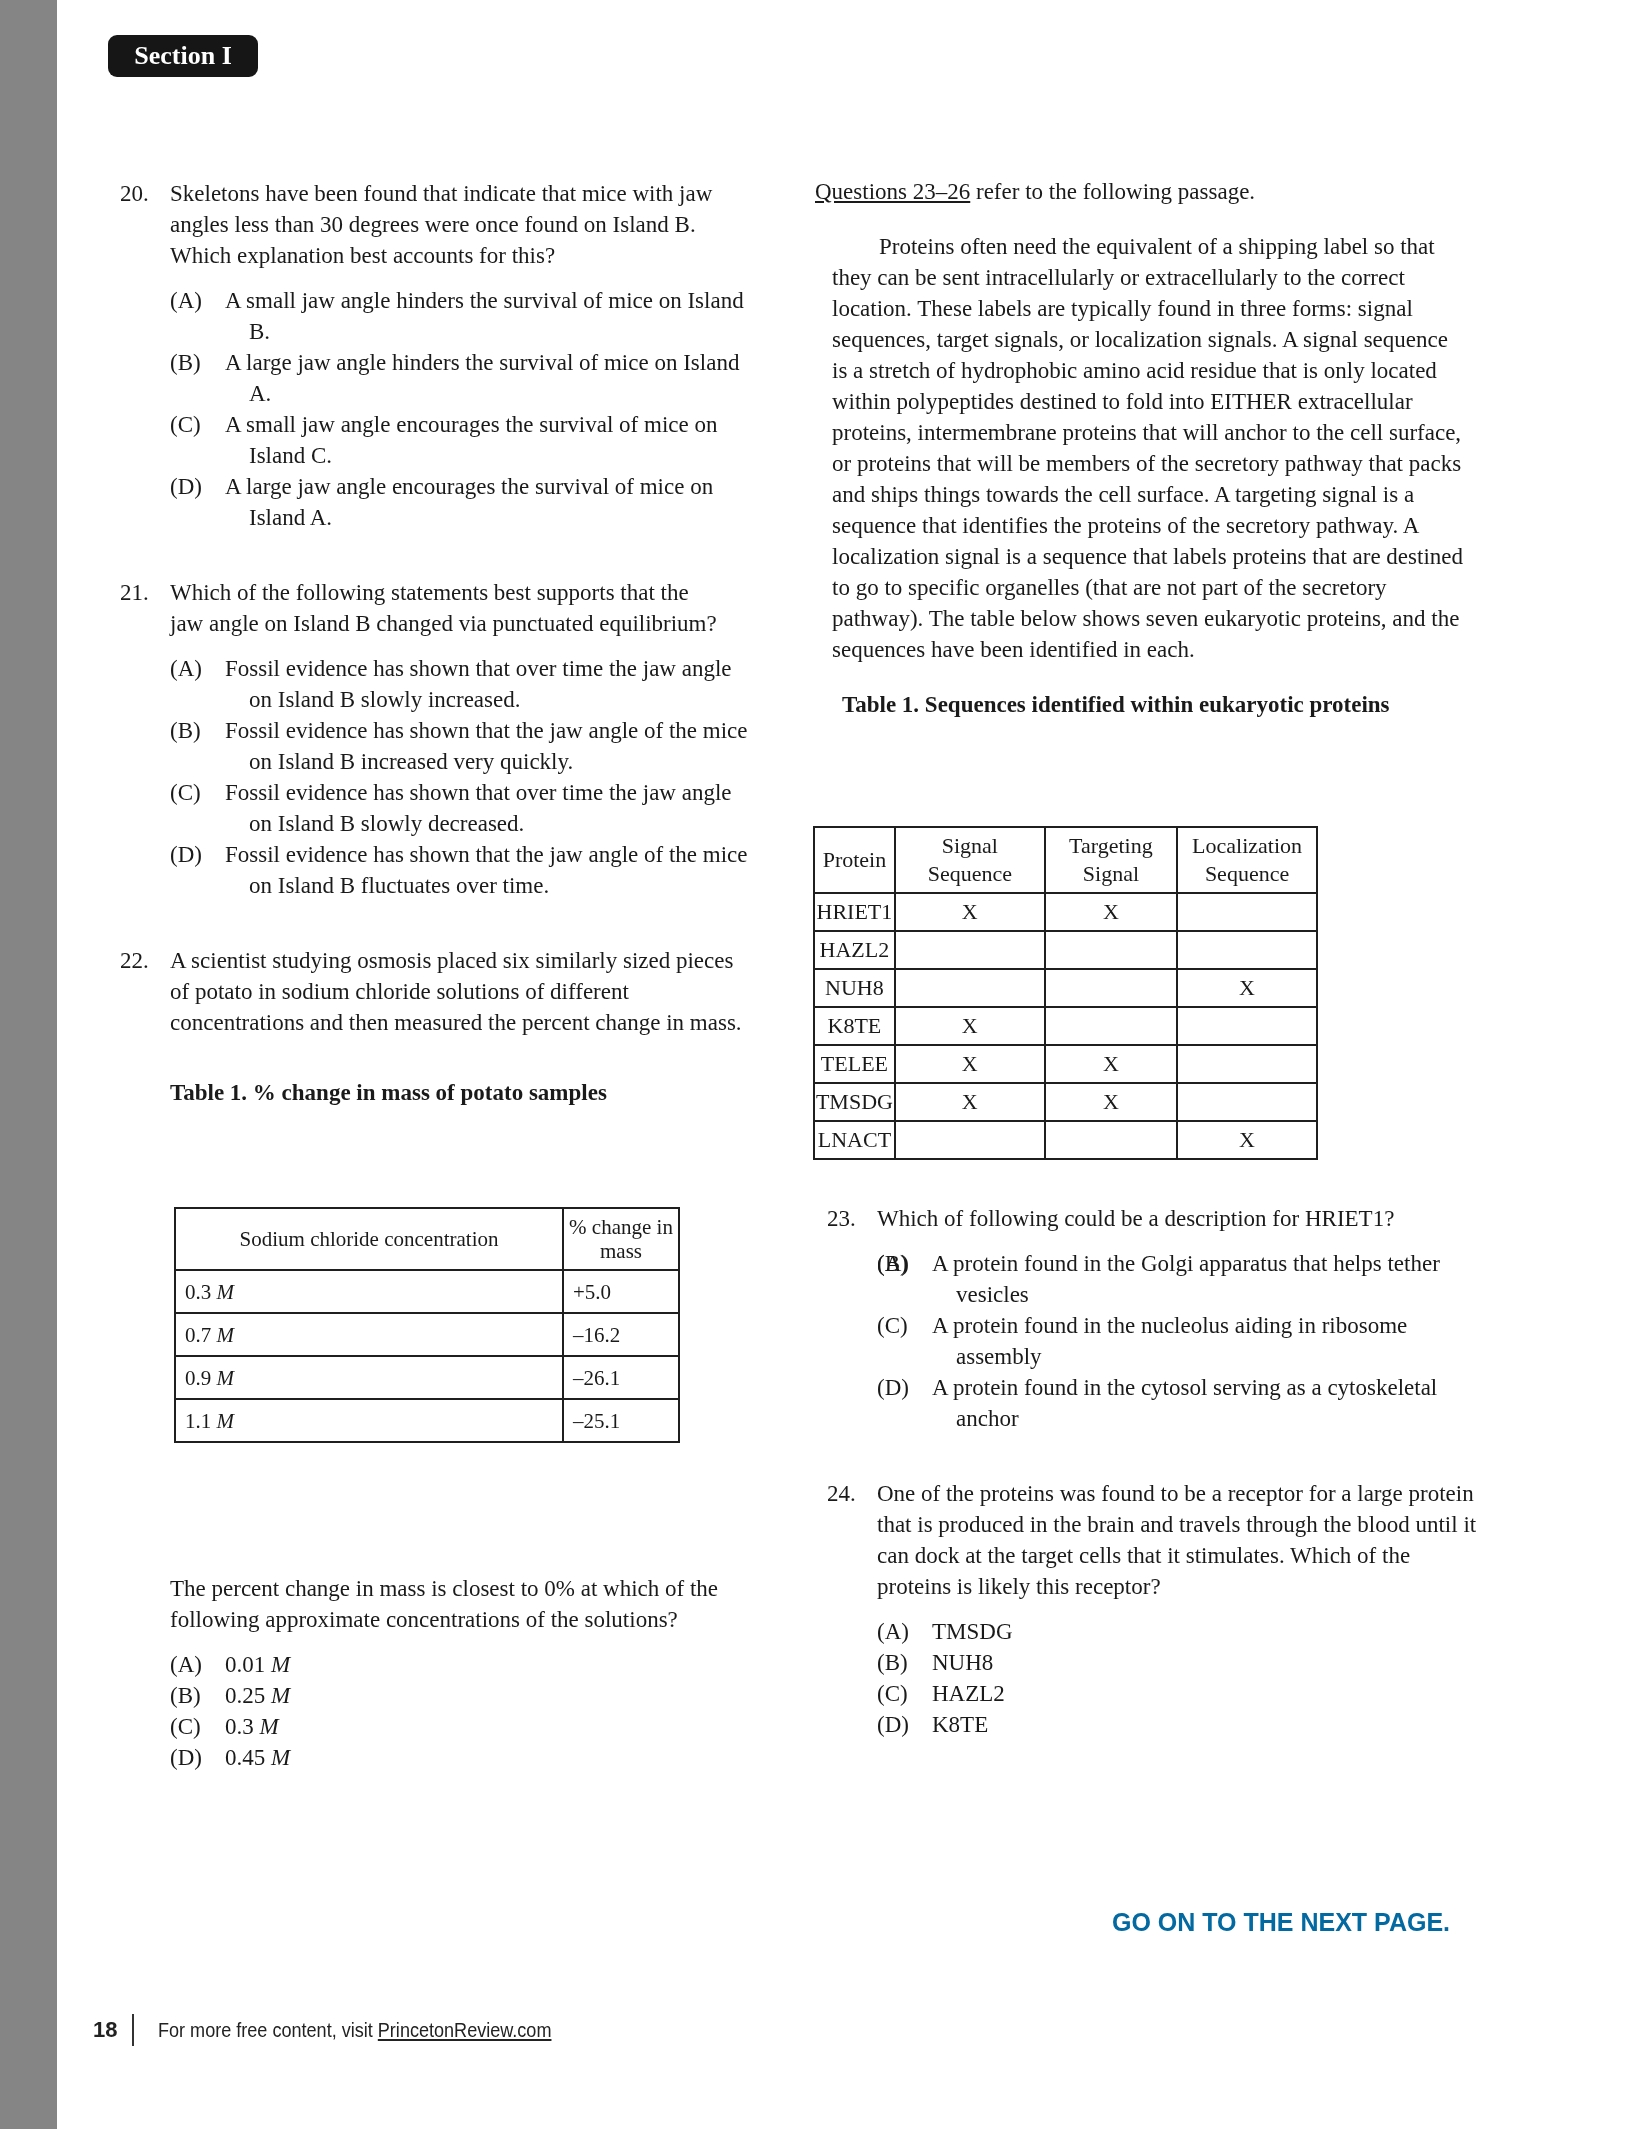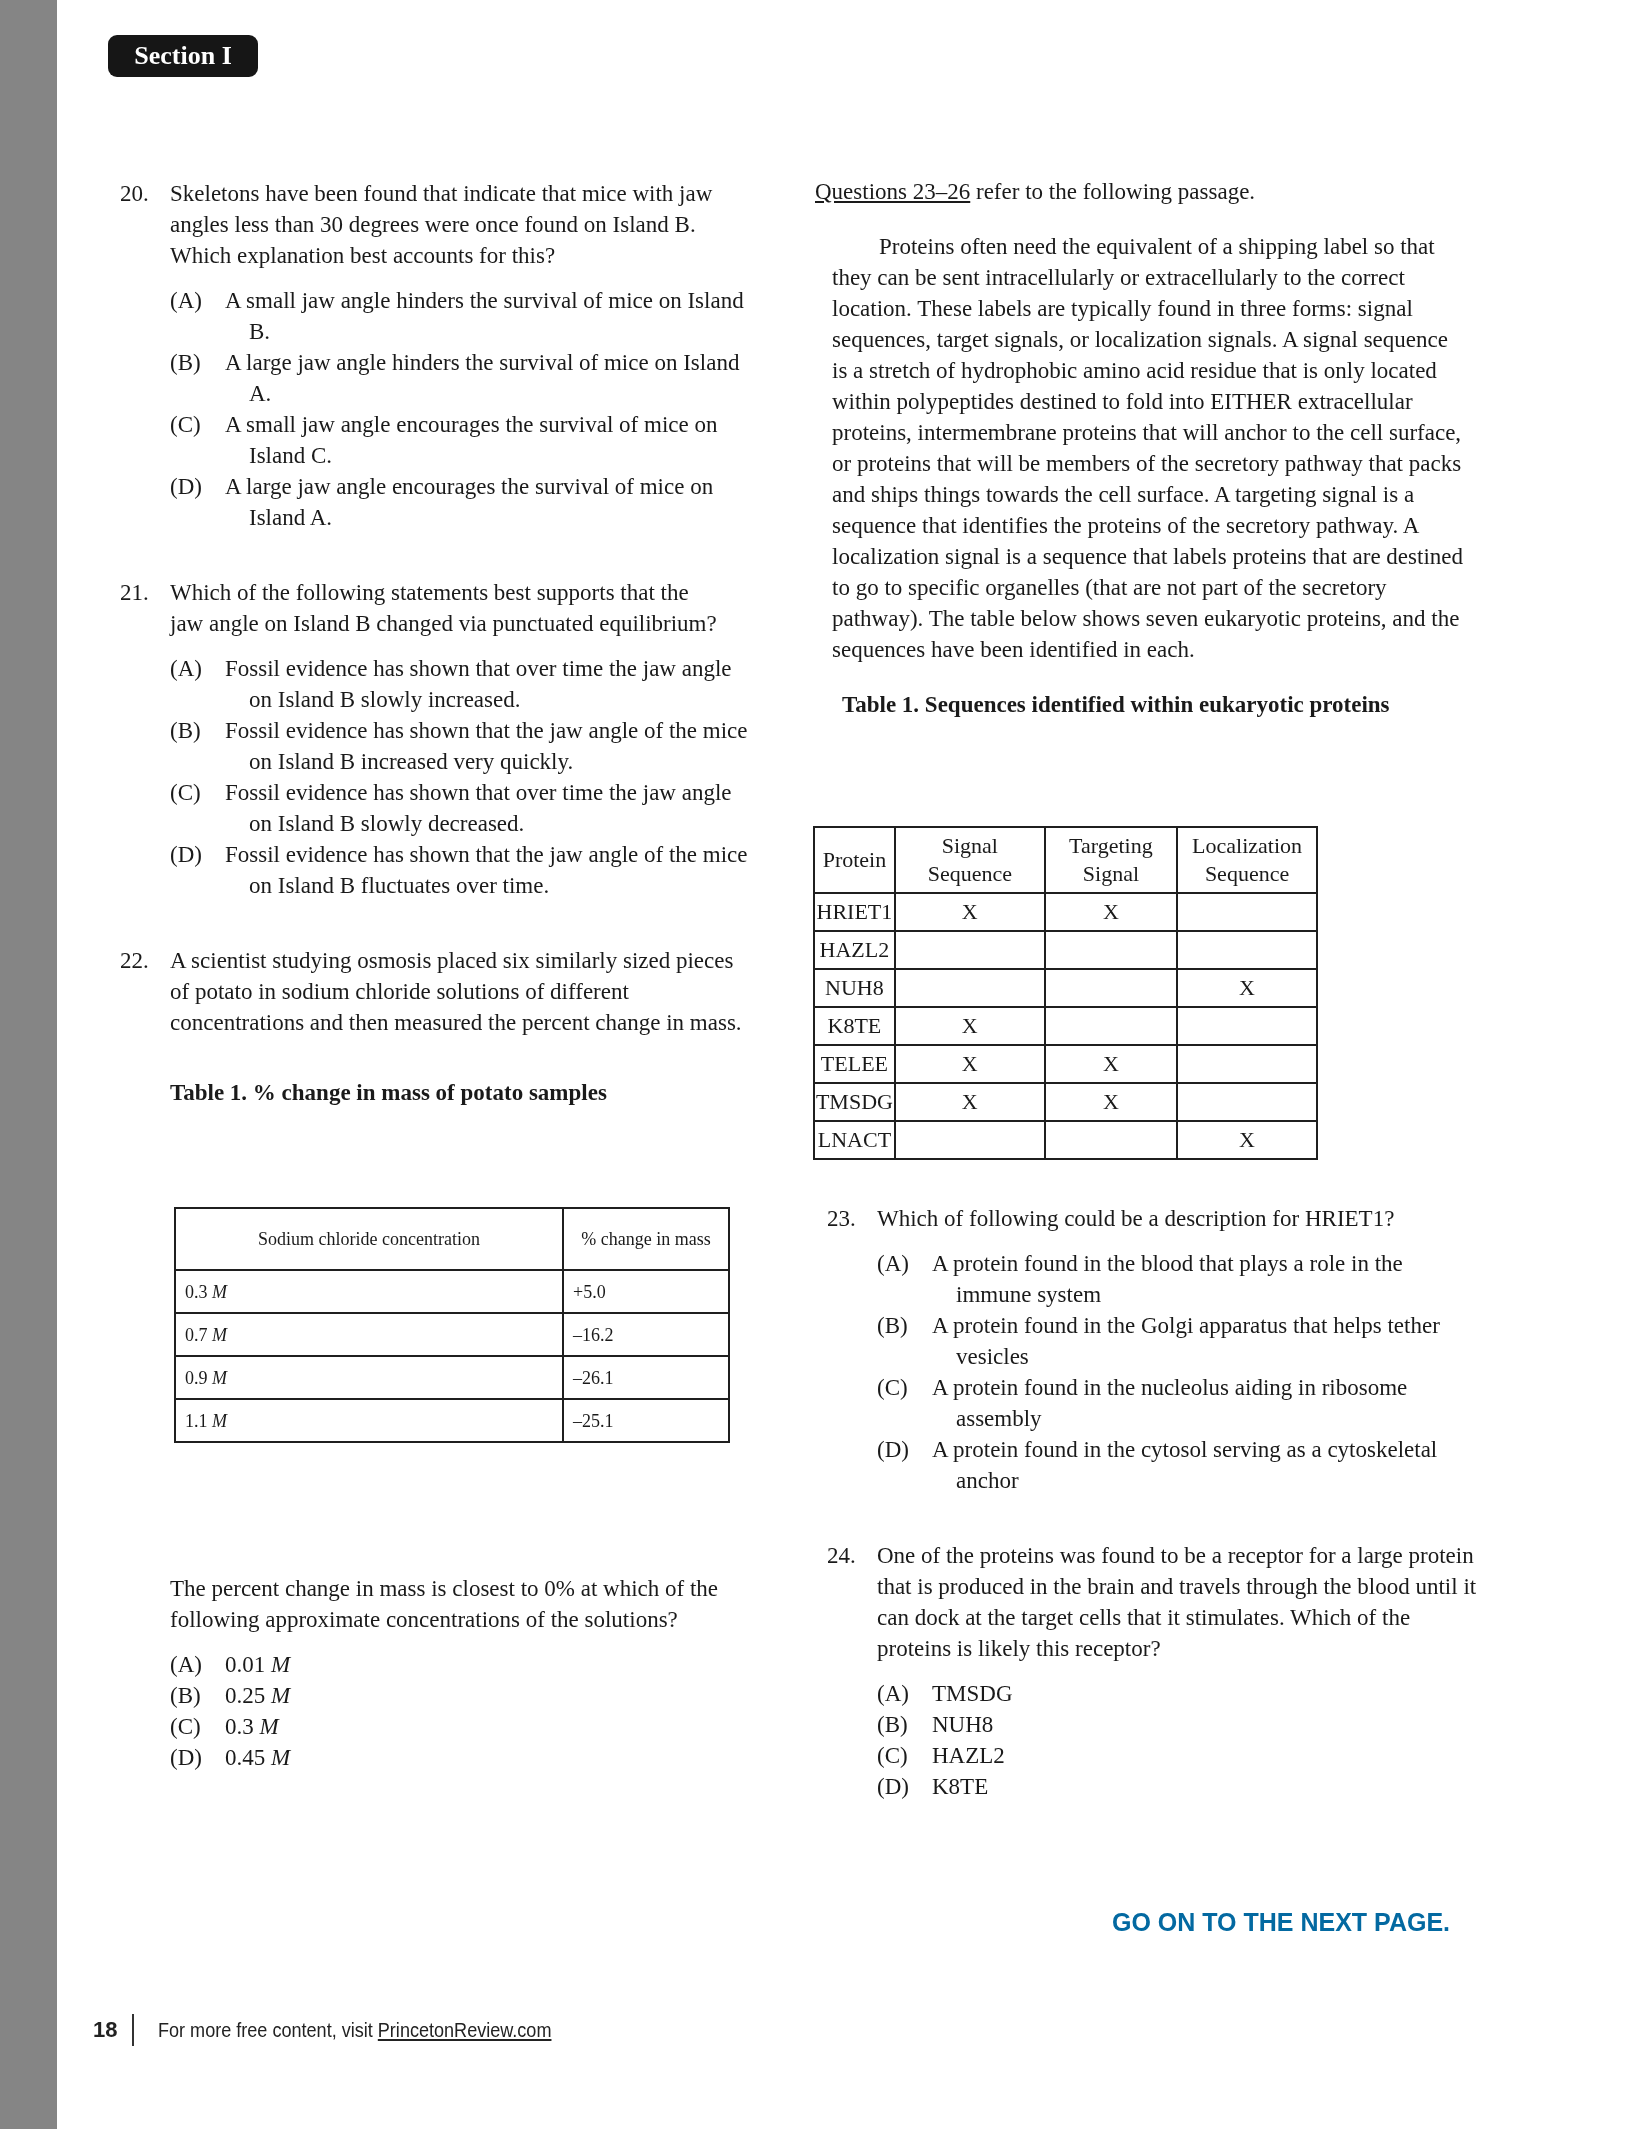--- a/index.html
+++ b/index.html
@@ -26,21 +26,21 @@
   .options { margin: 14px 0 0 0; padding: 0; list-style: none; }
   .option { position: relative; padding-left: 79px; text-indent: -24px; margin: 0; }
   .option .opt-letter { position: absolute; left: 0; top: 0; text-indent: 0; }
   .option .opt-text { display: inline; }
   .options.short .option { padding-left: 55px; text-indent: 0; }
 
   .table-title { font-weight: bold; font-size: 23px; margin: 0; }
   table { border-collapse: collapse; }
   td, th { border: 2.5px solid #1f1f1f; font-weight: normal; padding: 0; }
 
-  .t1 { position: absolute; left: 174px; top: 1207px; width: 556px; font-size: 18px; line-height: 24px; }
+  .t1 { position: absolute; left: 174px; top: 1207px; width: 506px; font-size: 21px; line-height: 24px; }
   .t1 th { height: 60px; text-align: center; }
   .t1 td { height: 41px; padding-left: 9px; text-align: left; }
   .t1 .c1 { width: 266px; }
 
   .t2 { position: absolute; left: 813px; top: 826px; width: 505px; font-size: 22px; line-height: 28px; }
   .t2 th { height: 64px; text-align: center; line-height: 28px; }
   .t2 td { height: 36px; text-align: center; }
 
   .passage-intro { margin: 0; }
   .passage-intro u { text-decoration: underline; }
@@ -187,21 +187,21 @@
         <td>X</td>
       </tr>
 </tbody>
   </table>
 
 <div class="col" style="left:827px; top:1203px; width:655px;">
   <div class="question">
     <span class="q-num">23.</span>
     <p class="q-stem">Which of following could be a description for HRIET1?</p>
     <ul class="options">
-      <li class="option"><span class="opt-letter">(A)</span><span class="opt-text">A protein found in the blood that plays a role in the immune system</span></li>
+      <li class="option"><span class="opt-letter">(A)</span></li>
       <li class="option"><span class="opt-letter">(B)</span><span class="opt-text">A protein found in the Golgi apparatus that helps tether vesicles</span></li>
       <li class="option"><span class="opt-letter">(C)</span><span class="opt-text">A protein found in the nucleolus aiding in ribosome assembly</span></li>
       <li class="option"><span class="opt-letter">(D)</span><span class="opt-text">A protein found in the cytosol serving as a cytoskeletal anchor</span></li>
     </ul>
   </div>
 
   <div class="question" style="margin-top:44px">
     <span class="q-num">24.</span>
     <p class="q-stem">One of the proteins was found to be a receptor for a large protein that is produced in the brain and travels through the blood until it can dock at the target cells that it stimulates. Which of the proteins is likely this receptor?</p>
     <ul class="options short">

